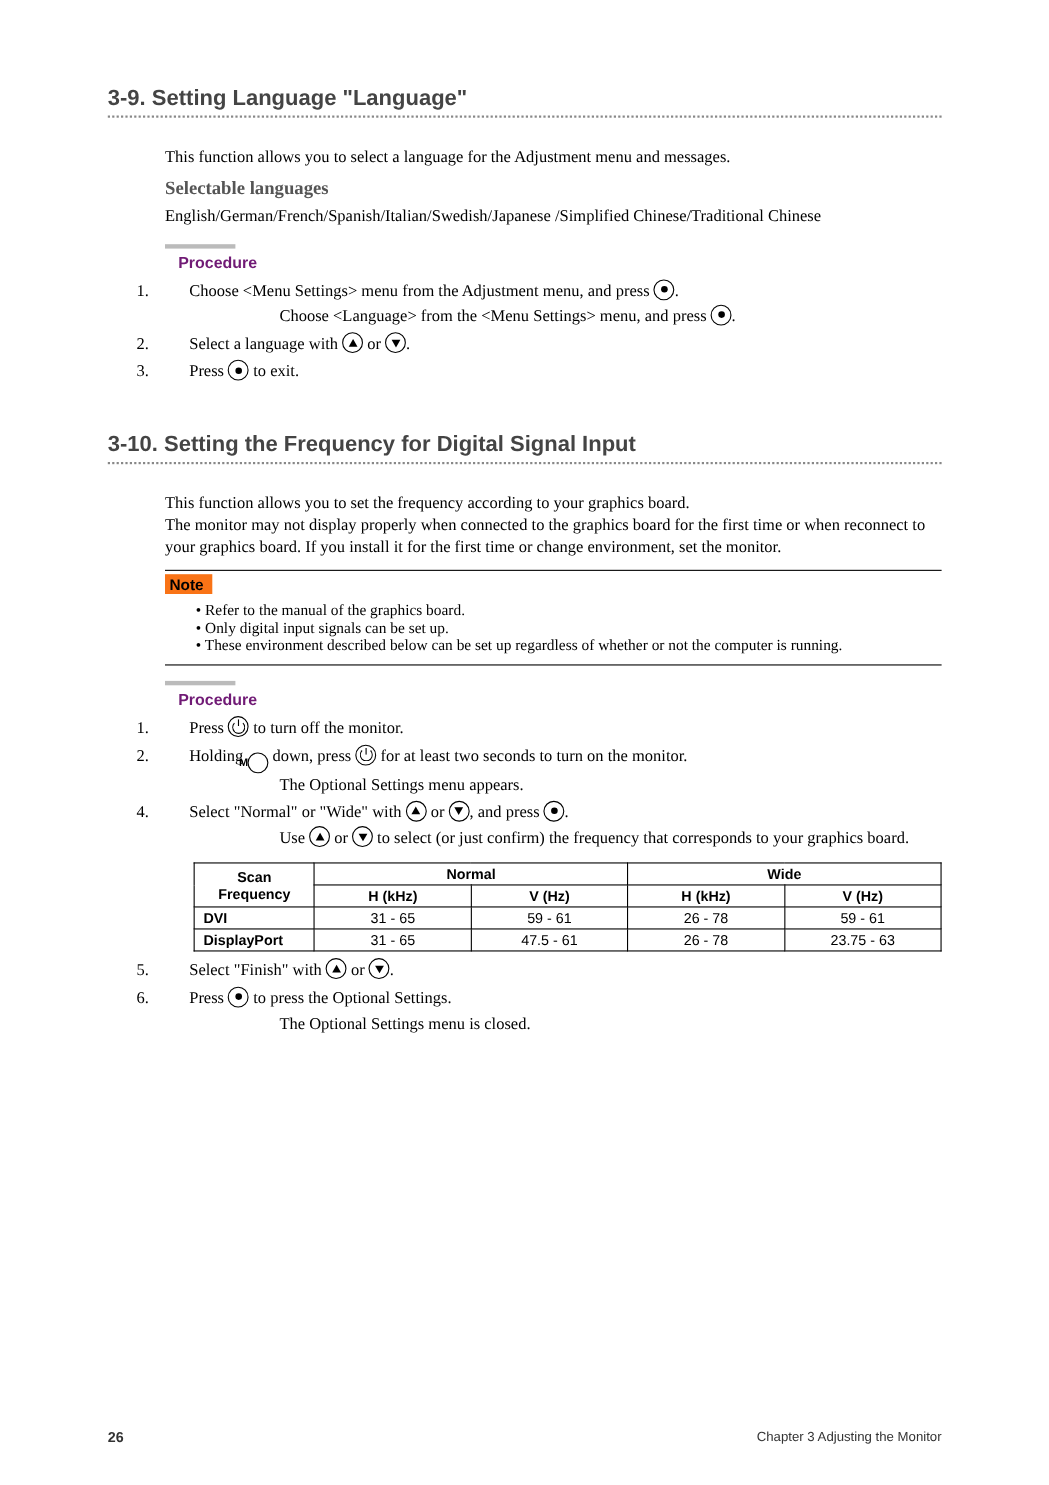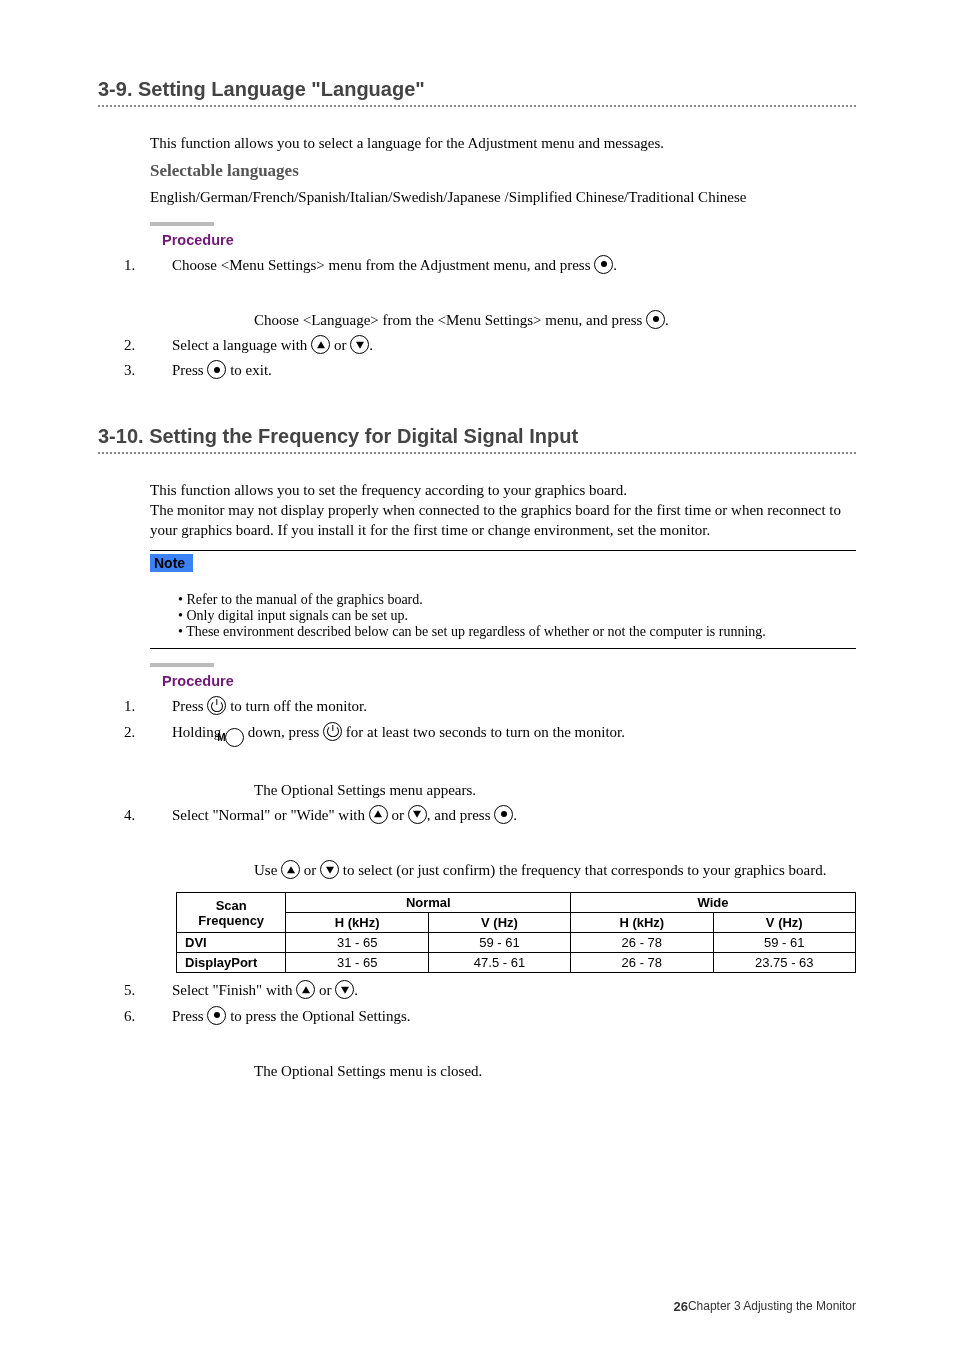--- a/index.html
+++ b/index.html
@@ -15,33 +15,33 @@
   ol.proc li { font-size: 15px; line-height: 1.55; margin-bottom: 2px; padding-left: 26px; text-indent: -26px; }
   ol.proc li .num { display: inline-block; width: 22px; }
   .icon { display: inline-block; width: 19px; height: 19px; border: 1.3px solid #000; border-radius: 50%; vertical-align: -4px; text-align: center; line-height: 16px; font-size: 11px; font-family: Arial, sans-serif; position: relative; }
   .icon-dot::after { content: ""; width: 6px; height: 6px; background: #000; border-radius: 50%; position: absolute; left: 50%; top: 50%; transform: translate(-50%, -50%); }
   .icon-up::after { content: ""; position: absolute; left: 50%; top: 50%; transform: translate(-50%, -55%); width: 0; height: 0; border-left: 4.5px solid transparent; border-right: 4.5px solid transparent; border-bottom: 7px solid #000; }
   .icon-down::after { content: ""; position: absolute; left: 50%; top: 50%; transform: translate(-50%, -45%); width: 0; height: 0; border-left: 4.5px solid transparent; border-right: 4.5px solid transparent; border-top: 7px solid #000; }
   .icon-power::before { content: ""; position: absolute; left: 50%; top: 50%; width: 10px; height: 10px; border: 1.3px solid #000; border-radius: 50%; transform: translate(-50%, -48%); border-top-color: transparent; }
   .icon-power::after { content: ""; position: absolute; left: 50%; top: 2px; width: 1.4px; height: 6px; background: #000; transform: translateX(-50%); }
   .icon-m { font-weight: bold; font-size: 10px; line-height: 17px; }
   .note-box { border-top: 1.5px solid #000; border-bottom: 1.5px solid #000; padding: 3px 0 8px 0; margin: 10px 0 14px 52px; }
-  .note-head { font-size: 14px; font-weight: bold; font-family: Arial, sans-serif; background: #3b82f6; display: inline-block; padding: 1px 8px 1px 4px; margin-bottom: 20px; }
+  .note-head { font-size: 14px; font-weight: bold; font-family: Arial, sans-serif; background: #f97316; display: inline-block; padding: 1px 8px 1px 4px; margin-bottom: 8px; }
   .note-list { font-size: 14px; margin-left: 28px; }
   table.freq { border-collapse: collapse; margin: 10px 0 6px 78px; font-family: Arial, sans-serif; font-size: 13px; }
   table.freq th, table.freq td { border: 1px solid #000; padding: 2px 8px; text-align: center; }
   table.freq th { font-weight: bold; background: #fff; }
   table.freq .hleft { text-align: left; font-weight: bold; }
   table.freq .col-scan { width: 110px; }
   table.freq .col-val { width: 145px; }
   .sec-spacer { height: 40px; }
-  .footer { position: absolute; bottom: 36px; left: 98px; right: 98px; display: flex; justify-content: flex-end; font-family: Arial, sans-serif; font-size: 12px; color: #333; border-top: 0; }
+  .footer { position: absolute; bottom: 36px; left: 98px; right: 98px; display: flex; justify-content: space-between; font-family: Arial, sans-serif; font-size: 12px; color: #333; border-top: 0; }
   .footer .pn { font-weight: bold; font-size: 13px; }
   .footer .chap { font-size: 12px; }
-  .indent-cont { margin-left: 78px; text-indent: 0; display: block; margin-top: 32px; }
+  .indent-cont { margin-left: 78px; text-indent: 0; display: block; }
 </style>
 </head>
 <body>
 <div class="page">
 
 <h2 class="sec-heading">3-9. Setting Language "Language"</h2>
 <div class="dot-rule"></div>
 
 <p class="body-text">This function allows you to select a language for the Adjustment menu and messages.</p>
 

